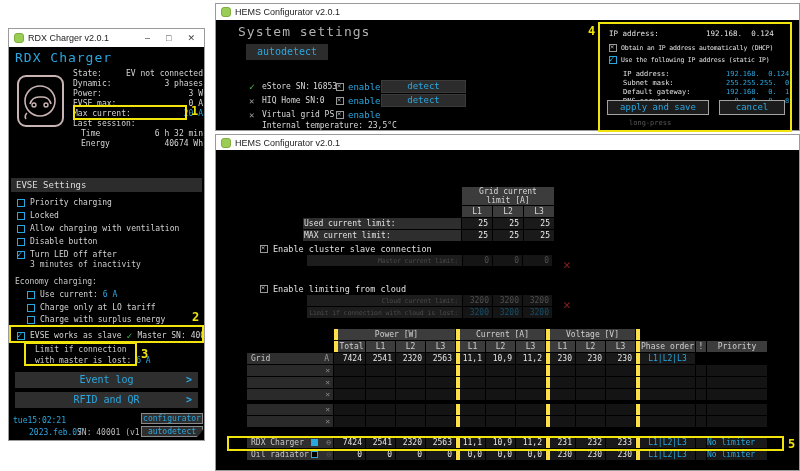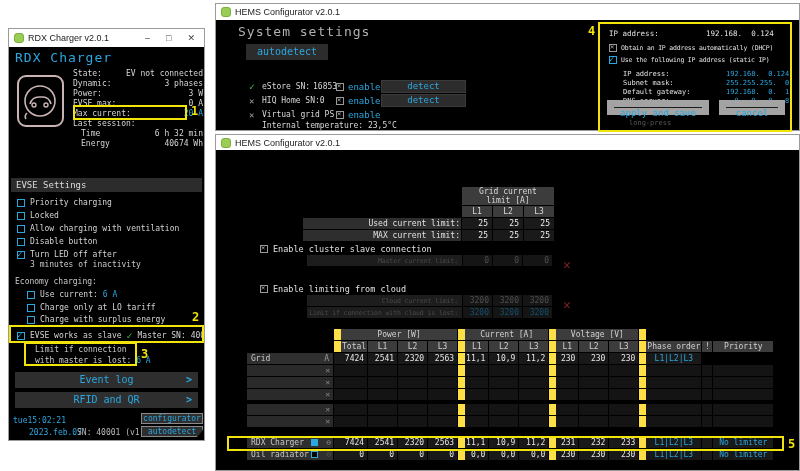--- a/index.html
+++ b/index.html
@@ -58,57 +58,57 @@
 
   .sys-heading { position:absolute; left:22px; top:4px; font-size:13px; letter-spacing:1px; color:#b0b0b0; }
   .bigbtn { position:absolute; left:30px; top:24px; width:82px; height:16px; background:#2c2c2c; color:#2ba7e0; font-size:10px; line-height:16px; text-align:center; cursor:pointer; }
   .sysrow { position:absolute; left:0; width:380px; height:12px; font-size:8px; color:#d9d9d9; }
   .sysrow > span { position:absolute; white-space:nowrap; }
   .detect { position:absolute; left:165px; top:-2px; width:85px; height:13px; background:#2c2c2c; border:1px solid #3a3a3a; color:#2ba7e0; font-size:9px; line-height:11px; text-align:center; cursor:pointer; }
 
   .ipbox { position:absolute; left:385px; top:4px; width:190px; height:104px; background:#000; font-size:7px; color:#e3e3e3; }
   .ipbox .row { position:absolute; white-space:nowrap; display:flex; align-items:center; gap:4px; }
   .ipval { white-space:pre; }
-  .ipbtn { position:absolute; top:76px; height:15px; background:#1c1c1c; border:7px solid #a3a3a3; color:#2ba7e0; font-size:9px; line-height:13px; text-align:center; cursor:pointer; }
+  .ipbtn { position:absolute; top:76px; height:15px; background:#1c1c1c; border:1px solid #a3a3a3; color:#2ba7e0; font-size:9px; line-height:13px; text-align:center; cursor:pointer; }
 
   
   #win-dlm { left:215px; top:134px; width:585px; height:337px; }
   #win-dlm .titlebar { height:15px; }
   #win-dlm .content  { height:320px; }
 
   .dlm-heading { position:absolute; left:28px; top:8px; font-size:13px; letter-spacing:1.5px; color:#b0b0b0; }
 
   table { border-collapse:separate; border-spacing:1px; }
   .gltab  { position:absolute; left:86px; top:36px; }
   .blank  { background:transparent; }
   .glh  { background:#3c3c3c; color:#d8d8d8; font-size:8px; text-align:center; height:11px; padding:0 3px; }
   .glc  { background:#3c3c3c; color:#d8d8d8; font-size:8px; text-align:center; width:30px; height:10px; }
-  .glab { background:#2e2e2e; color:#e2e2e2; font-size:8px; text-align:right; width:158px; height:11px; white-space:nowrap; }
+  .glab { background:#2e2e2e; color:#e2e2e2; font-size:8px; text-align:left; width:158px; height:11px; white-space:nowrap; }
   .gval { background:#1a1a1a; color:#eeeeee; font-size:8px; text-align:right; padding-right:4px; }
 
   .dlmopt { position:absolute; left:44px; display:flex; align-items:center; gap:5px; font-size:8.5px; color:#e0e0e0; white-space:nowrap; }
 
   .dimtab { position:absolute; left:90px; }
   .dlab { width:155px; background:#1d1d1d; color:#4a4a4a; font-size:6.5px; letter-spacing:-0.1px; text-align:right; padding-right:4px; height:10px; white-space:nowrap; overflow:hidden; }
   .dval { width:29px; background:#151515; color:#4f4f4f; font-size:8px; text-align:right; padding-right:3px; height:10px; }
   .dval.b { color:#14506e; }
   .redx { position:absolute; left:347px; color:#7a2222; font-size:13px; font-weight:bold; }
 
   .maintab { position:absolute; left:30px; top:178px; }
   .noc { background:#000; }
   .mh  { background:#3c3c3c; color:#d0d0d0; font-size:8px; text-align:center; height:11px; padding:0 1px; white-space:nowrap; }
   .nm  { width:86px; background:#2f2f2f; color:#c8c8c8; font-size:8px; padding-left:4px; height:11px; position:relative; white-space:nowrap; }
   .nme { background:#2a2a2a; }
   .v   { width:29px; background:#191919; color:#e6e6e6; font-size:8px; text-align:right; padding-right:3px; height:11px; }
   .total { width:31px; }
   .ph  { width:56px; background:#191919; color:#2ba7e0; font-size:8px; text-align:center; height:11px; padding:0; }
   .wn  { width:10px; background:#191919; height:11px; }
-  .pr  { width:60px; background:#191919; color:#2ba7e0; font-size:8px; text-align:center; height:11px; padding:0; }
+  .pr  { width:60px; background:#191919; color:#2ba7e0; font-size:8px; text-align:left; height:11px; padding:0; }
   .ev  { background:#141414; }
-  .gstart { border-left:7px solid #fde047; }
+  .gstart { border-left:4px solid #fde047; }
   .spc2 { height:2px; } .spc9 { height:8px; }
   .rmx { position:absolute; right:3px; top:1px; color:#8a8a8a; font-size:8px; cursor:pointer; }
   .aico { position:absolute; right:4px; top:1px; color:#9a9a9a; font-size:8px; }
   .tcb { position:absolute; right:15px; top:2px; width:7px; height:7px; border:1px solid #2ba7e0; background:#000; cursor:pointer; }
   .tcb.filled { background:#2ba7e0; }
   .lnkico { position:absolute; right:2px; top:1px; color:#8a8a8a; font-size:8px; }
   .lnkico.dimmed { color:#555; }
 
   
   .ybox { position:absolute; border:2px solid #f0e40a; background:transparent; pointer-events:none; z-index:60; }

